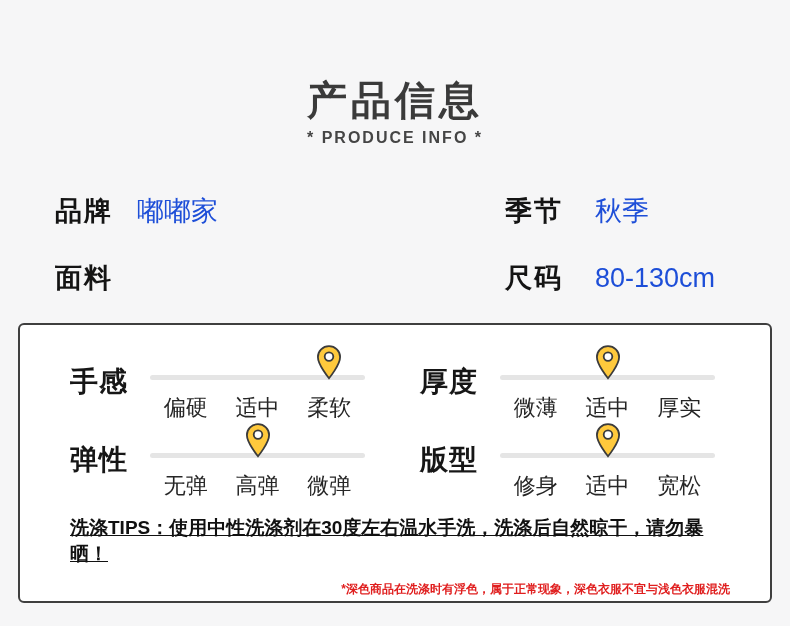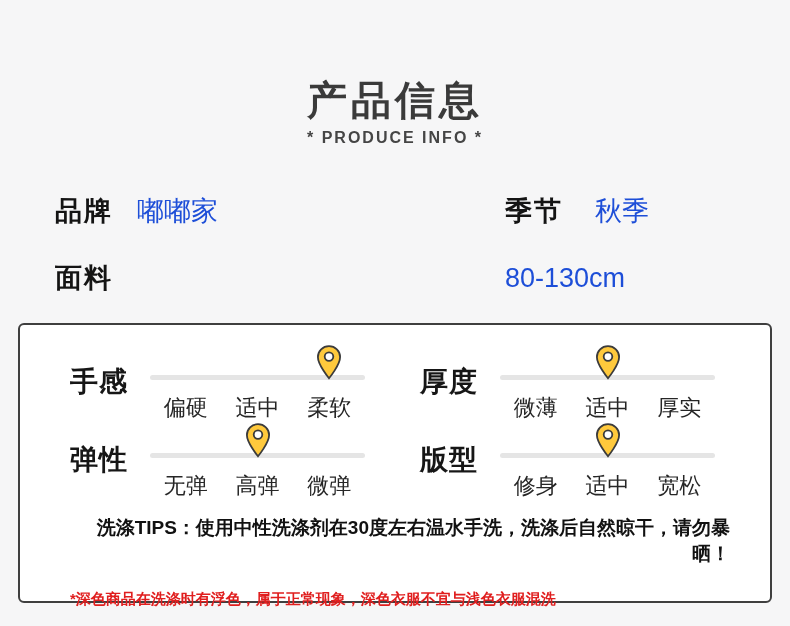--- a/index.html
+++ b/index.html
@@ -55,26 +55,26 @@
     position:absolute; top:0; width:26px; height:35px;
     transform:translateX(-50%); line-height:0;
   }
   .opts {
     position:absolute; left:0; right:0; top:48px;
     display:grid; grid-template-columns:1fr 1fr 1fr;
   }
   .opts span { text-align:center; font-size:22px; color:#262626; }
 
   .tips {
-    margin-top:28px; text-align:right;
-    font-size:19px; font-weight:bold; color:#111; line-height:26px;
+    margin-top:28px; text-align:left;
+    font-size:19px; font-weight:bold; color:#111; line-height:26px;text-decoration:underline;
   }
   .note {
-    margin-top:23px; text-align:left;
-    font-size:15px; font-weight:bold; color: var(--note-red, #e01e1e);
+    margin-top:14px; text-align:right;
+    font-size:12px; font-weight:bold; color: var(--note-red, #e01e1e);
   }
 </style>
 </head>
 <body>
 
 <div>
 
   <div class="header">
     <div class="title">产品信息</div>
     <div class="subtitle">* PRODUCE INFO *</div>
@@ -86,20 +86,21 @@
       <span class="spec-value">嘟嘟家</span>
     </div>
     <div class="spec right">
       <span class="spec-label">季节</span>
       <span class="spec-value">秋季</span>
     </div>
     <div class="spec left">
       <span class="spec-label">面料</span>
     </div>
     <div class="spec right">
+      <span class="spec-label">尺码</span>
       <span class="spec-value">80-130cm</span>
     </div>
   </div>
 
   <div class="features-box">
     <div class="feature-grid">
 
       <div class="feature-row">
         <div class="feature-label">手感</div>
         <div class="slider">

